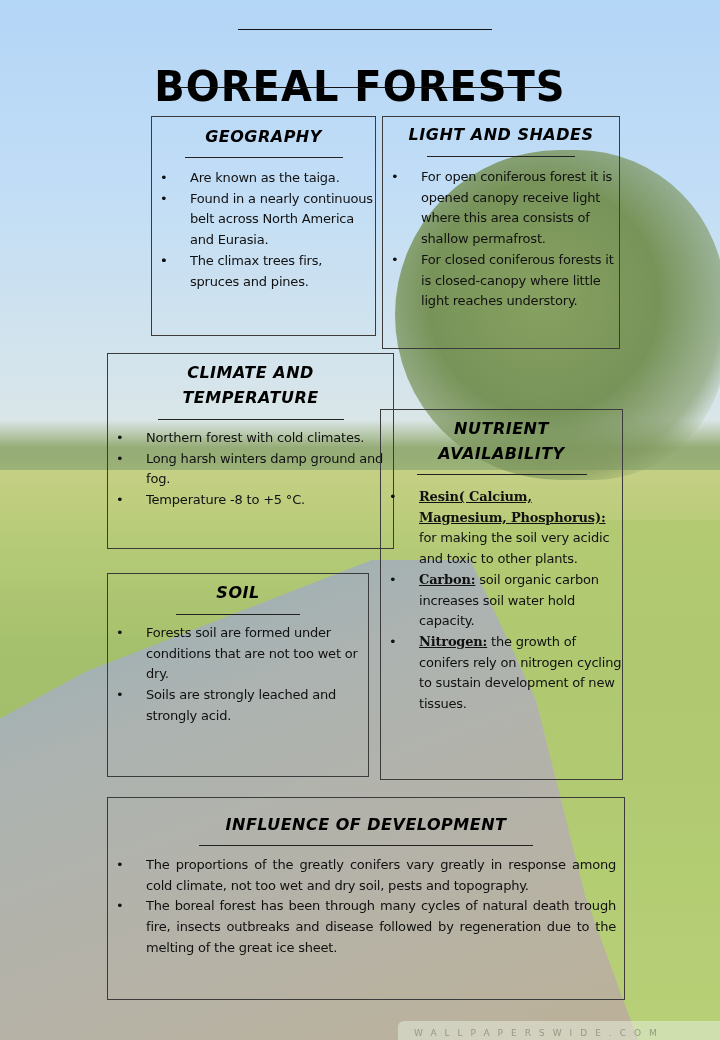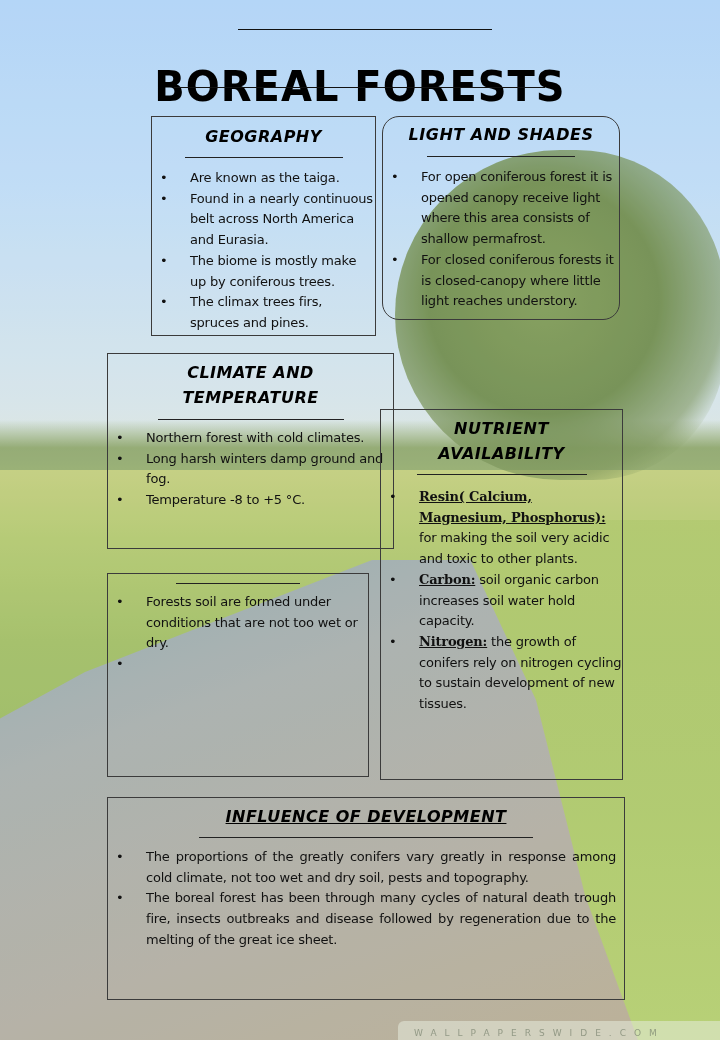--- a/index.html
+++ b/index.html
@@ -45,39 +45,39 @@
   .box li { position:relative; padding-left:38px; font-family:"DejaVu Sans", sans-serif; font-size:13px;
     line-height:20.7px; color:#111; letter-spacing:-0.2px; }
   .box li .bullet { position:absolute; left:8px; top:0; }
   .box li b { font-family:"DejaVu Serif", serif; font-weight:bold;text-decoration:underline; }
   .justify li { text-align:justify; }
 
   #geo { left:107px; top:116px; width:225px; height:220px;margin-left:44px; }
   #geo h2 { margin-top:7px; }
   #geo .rule { width:158px; margin-top:8px; margin-bottom:10px; }
 
-  #light { left:382px; top:116px; width:238px; height:204px;border-radius:17px; }
+  #light { left:382px; top:116px; width:238px; height:233px; }
   #light h2 { margin-top:5px; }
   #light .rule { width:148px; margin-top:9px; margin-bottom:10px; }
 
   #climate { left:107px; top:353px; width:287px; height:196px; }
   #climate h2 { margin-top:6px; }
   #climate .rule { width:186px; margin-top:9px; margin-bottom:8px; }
 
   #nutrient { left:380px; top:409px; width:243px; height:371px; }
   #nutrient h2 { margin-top:6px; }
   #nutrient .rule { width:170px; margin-top:8px; margin-bottom:12px; }
   #nutrient li { padding-left:38px; }
 
   #soil { left:107px; top:573px; width:262px; height:204px; }
   #soil h2 { margin-top:6px; }
   #soil .rule { width:124px; margin-top:9px; margin-bottom:8px; }
 
   #influence { left:107px; top:797px; width:518px; height:203px; }
-  #influence h2 { margin-top:6px;text-decoration:underline; }
+  #influence h2 { margin-top:14px; }
   #influence .rule { width:334px; margin-top:8px; margin-bottom:9px; }
   #influence ul { padding-right:8px; }
 </style>
 </head>
 <body>
 
 <div class="bg">
   <div class="sky"></div>
   <div class="treeline"></div>
   <div class="field"></div>
@@ -94,21 +94,21 @@
   <h1 class="title">Boreal Forests</h1>
   <div class="title-rule-bottom"></div>
 </div>
 
 <section class="box" id="geo">
   <h2>Geography</h2>
   <div class="rule"></div>
   <ul>
     <li><span class="bullet">•</span><span>Are known as the taiga.</span></li>
     <li><span class="bullet">•</span><span>Found in a nearly continuous belt across North America and Eurasia.</span></li>
-    <li><span class="bullet">•</span><span>The biome is mostly make up by coniferous trees.</span></li>
+    <li><span class="bullet">•</span></li>
     <li><span class="bullet">•</span><span>The climax trees firs, spruces and pines.</span></li>
   </ul>
 </section>
 
 <section class="box" id="light">
   <h2>Light and Shades</h2>
   <div class="rule"></div>
   <ul>
     <li><span class="bullet">•</span><span>For open coniferous forest it is opened canopy receive light where this area  consists of shallow permafrost.</span></li>
     <li><span class="bullet">•</span><span>For closed coniferous forests it is closed-canopy where little light reaches understory.</span></li>
@@ -129,24 +129,25 @@
   <h2><span>Nutrient</span><br><span>Availability</span></h2>
   <div class="rule"></div>
   <ul>
     <li><span class="bullet">•</span><b>Resin( Calcium, Magnesium, Phosphorus):</b><span> for making the soil very acidic and toxic to other plants.</span></li>
     <li><span class="bullet">•</span><b>Carbon:</b><span> soil organic carbon increases soil water hold capacity.</span></li>
     <li><span class="bullet">•</span><b>Nitrogen:</b><span> the growth of conifers rely on nitrogen cycling to sustain development  of new tissues.</span></li>
   </ul>
 </section>
 
 <section class="box" id="soil">
+  <h2>Soil</h2>
   <div class="rule"></div>
   <ul>
     <li><span class="bullet">•</span><span>Forests soil are formed under conditions that are not too wet or dry.</span></li>
-    <li><span class="bullet">•</span></li>
+    <li><span class="bullet">•</span><span>Soils are strongly leached and strongly acid.</span></li>
   </ul>
 </section>
 
 <section class="box justify" id="influence">
   <h2>Influence of Development</h2>
   <div class="rule"></div>
   <ul>
     <li><span class="bullet">•</span><span>The proportions of the greatly conifers vary greatly in response among cold climate, not too wet and dry soil, pests and topography.</span></li>
     <li><span class="bullet">•</span><span>The boreal forest has been through many cycles of natural death trough fire, insects outbreaks and disease followed by regeneration due to the melting of the great ice sheet.</span></li>
   </ul>

